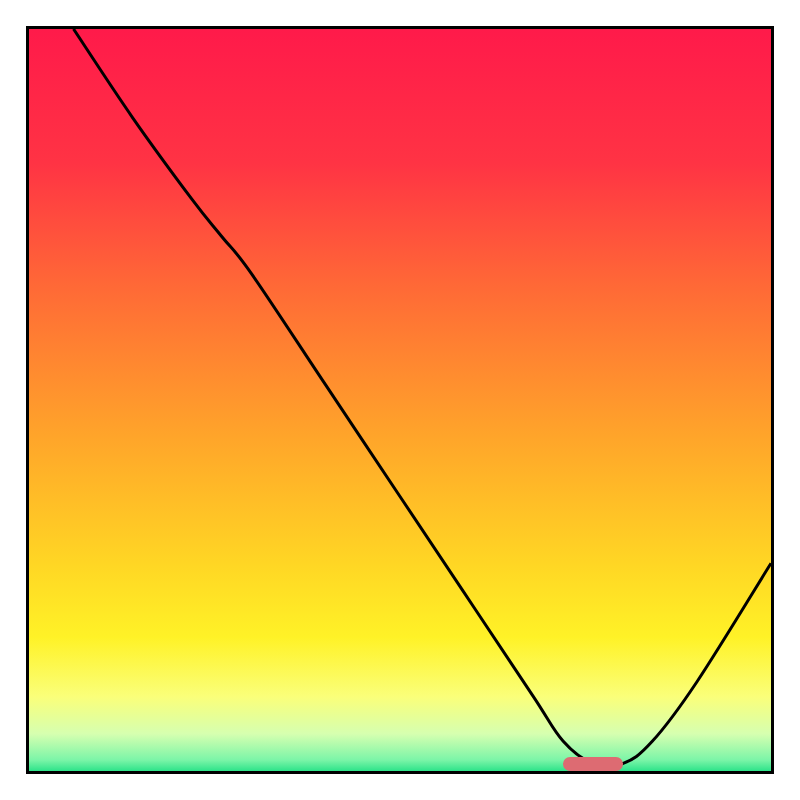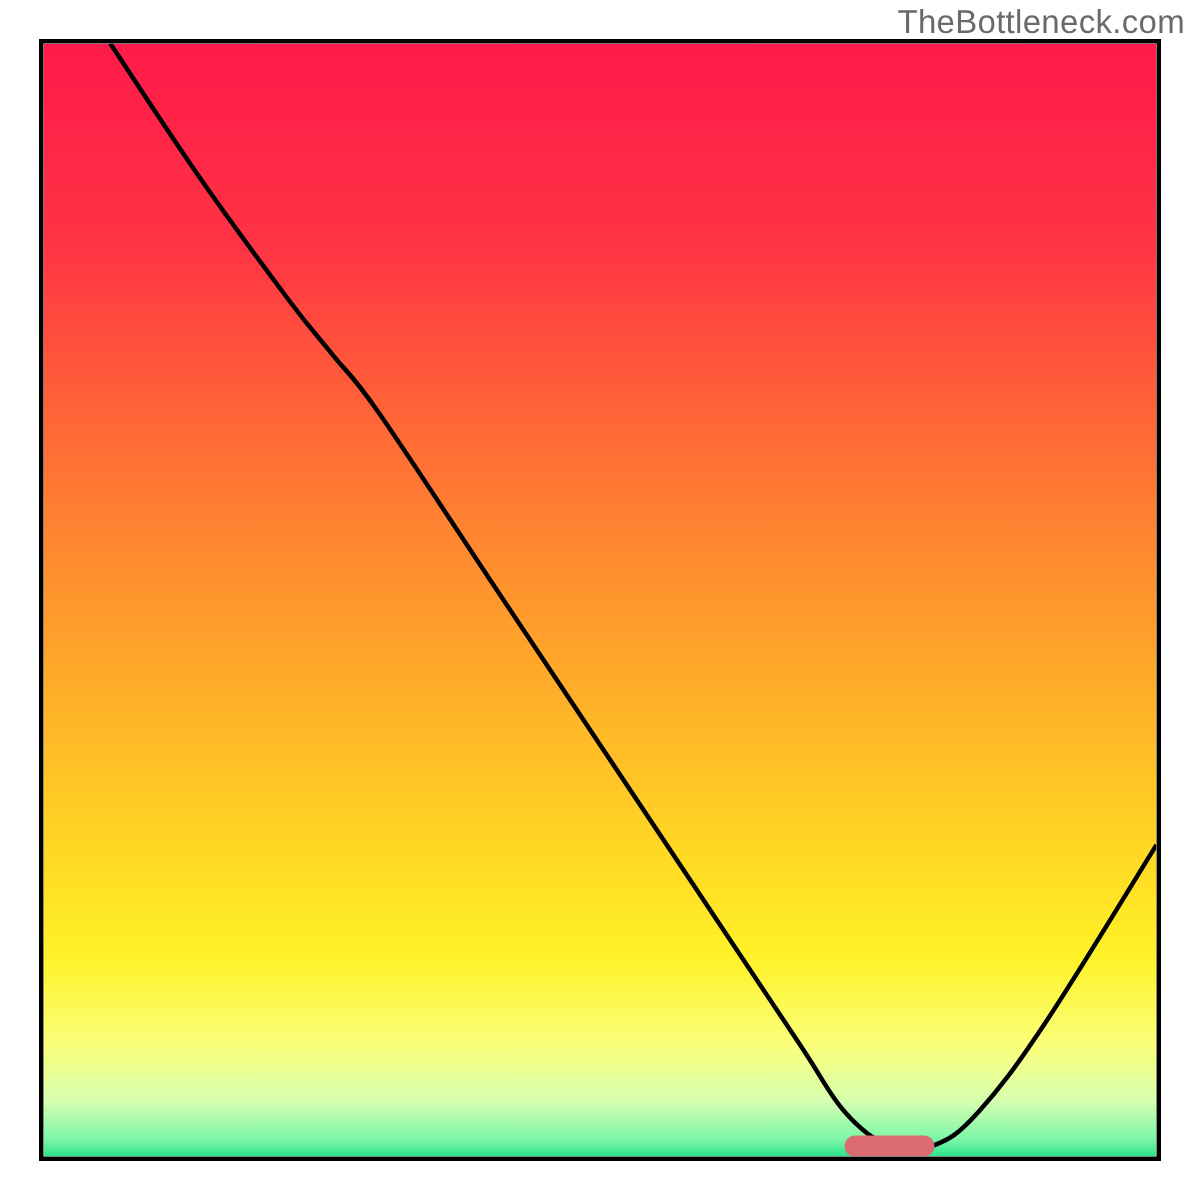--- a/index.html
+++ b/index.html
@@ -50,21 +50,20 @@
     height: 14px;
     border-radius: 7px;
     background: #dd6b72;
   }
 </style>
 </head>
 <body>
 
 <div class="container">
 
-  <div class="watermark">TheBottleneck.com</div>
 
   <div class="plot-outer">
 
     <svg class="gradient-bg" viewBox="0 0 742 742" preserveAspectRatio="none">
       <defs>
         <linearGradient id="bg-grad" x1="0" y1="0" x2="0" y2="1">
         <stop offset="0%" stop-color="#ff1a4a"></stop>
             <stop offset="18%" stop-color="#ff3344"></stop>
             <stop offset="35%" stop-color="#ff6a36"></stop>
             <stop offset="55.00000000000001%" stop-color="#ffa52a"></stop>

